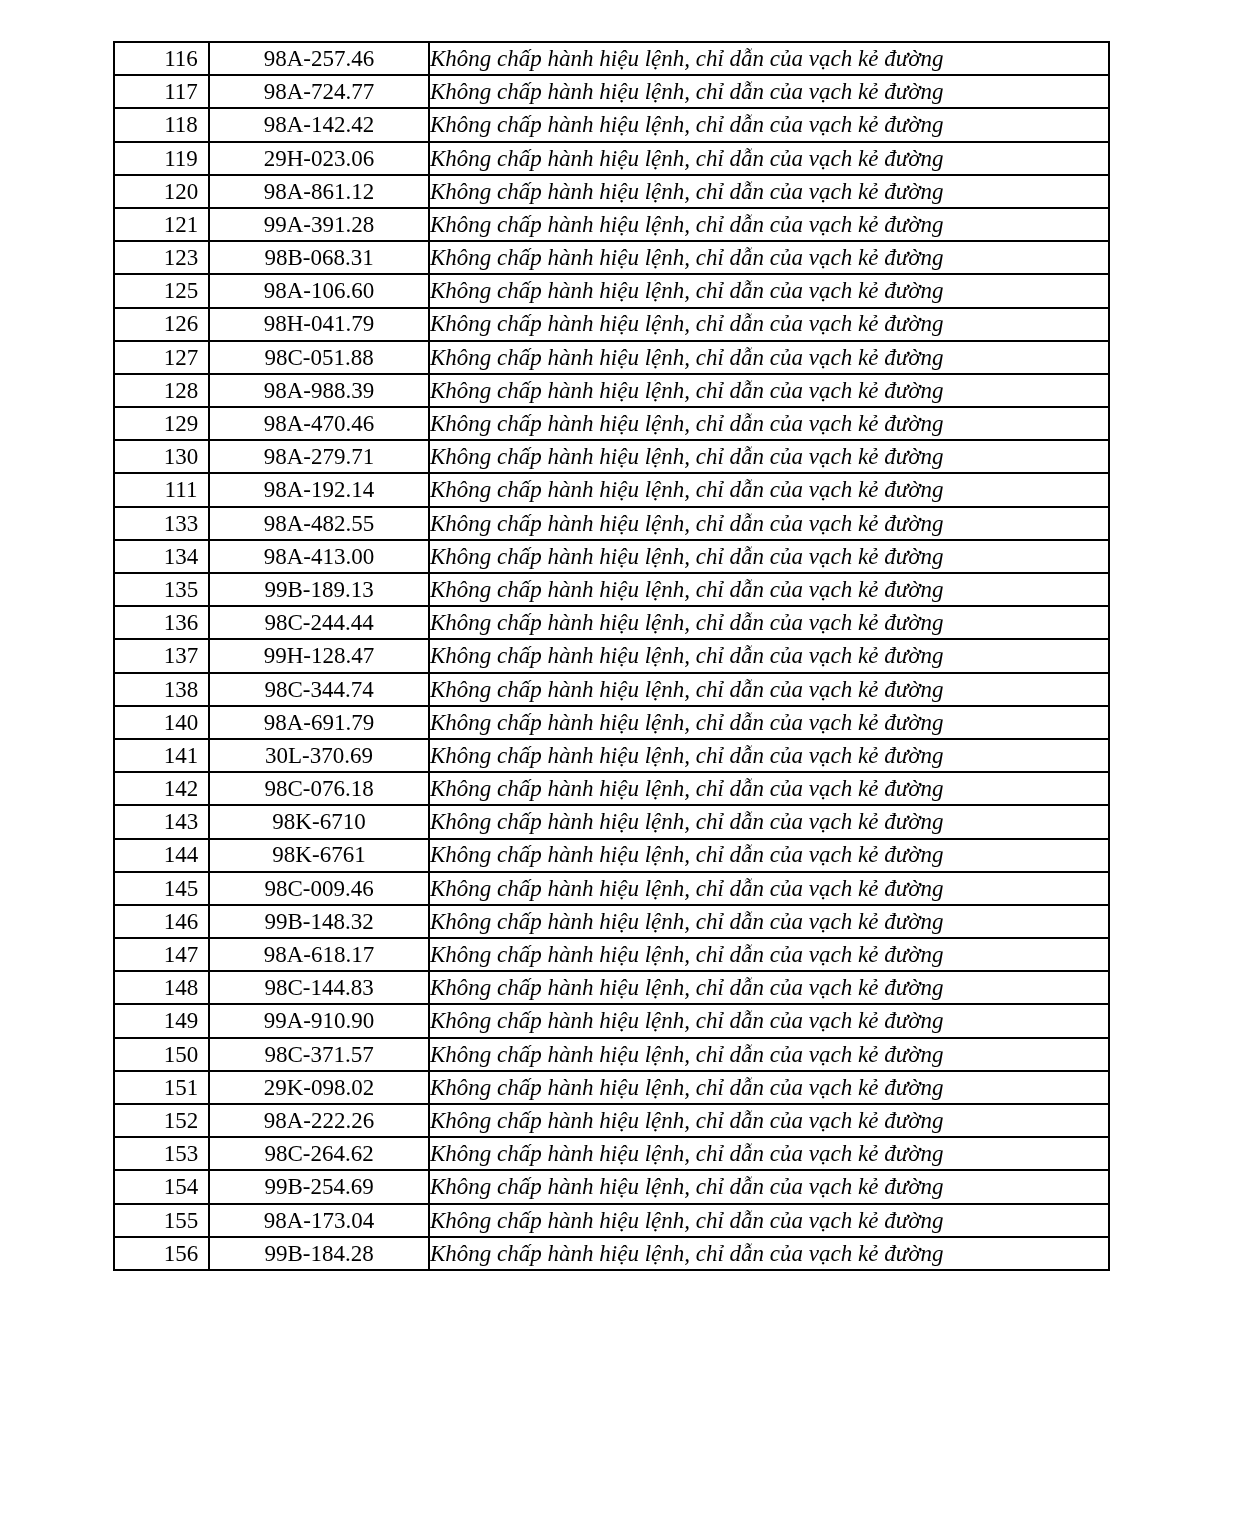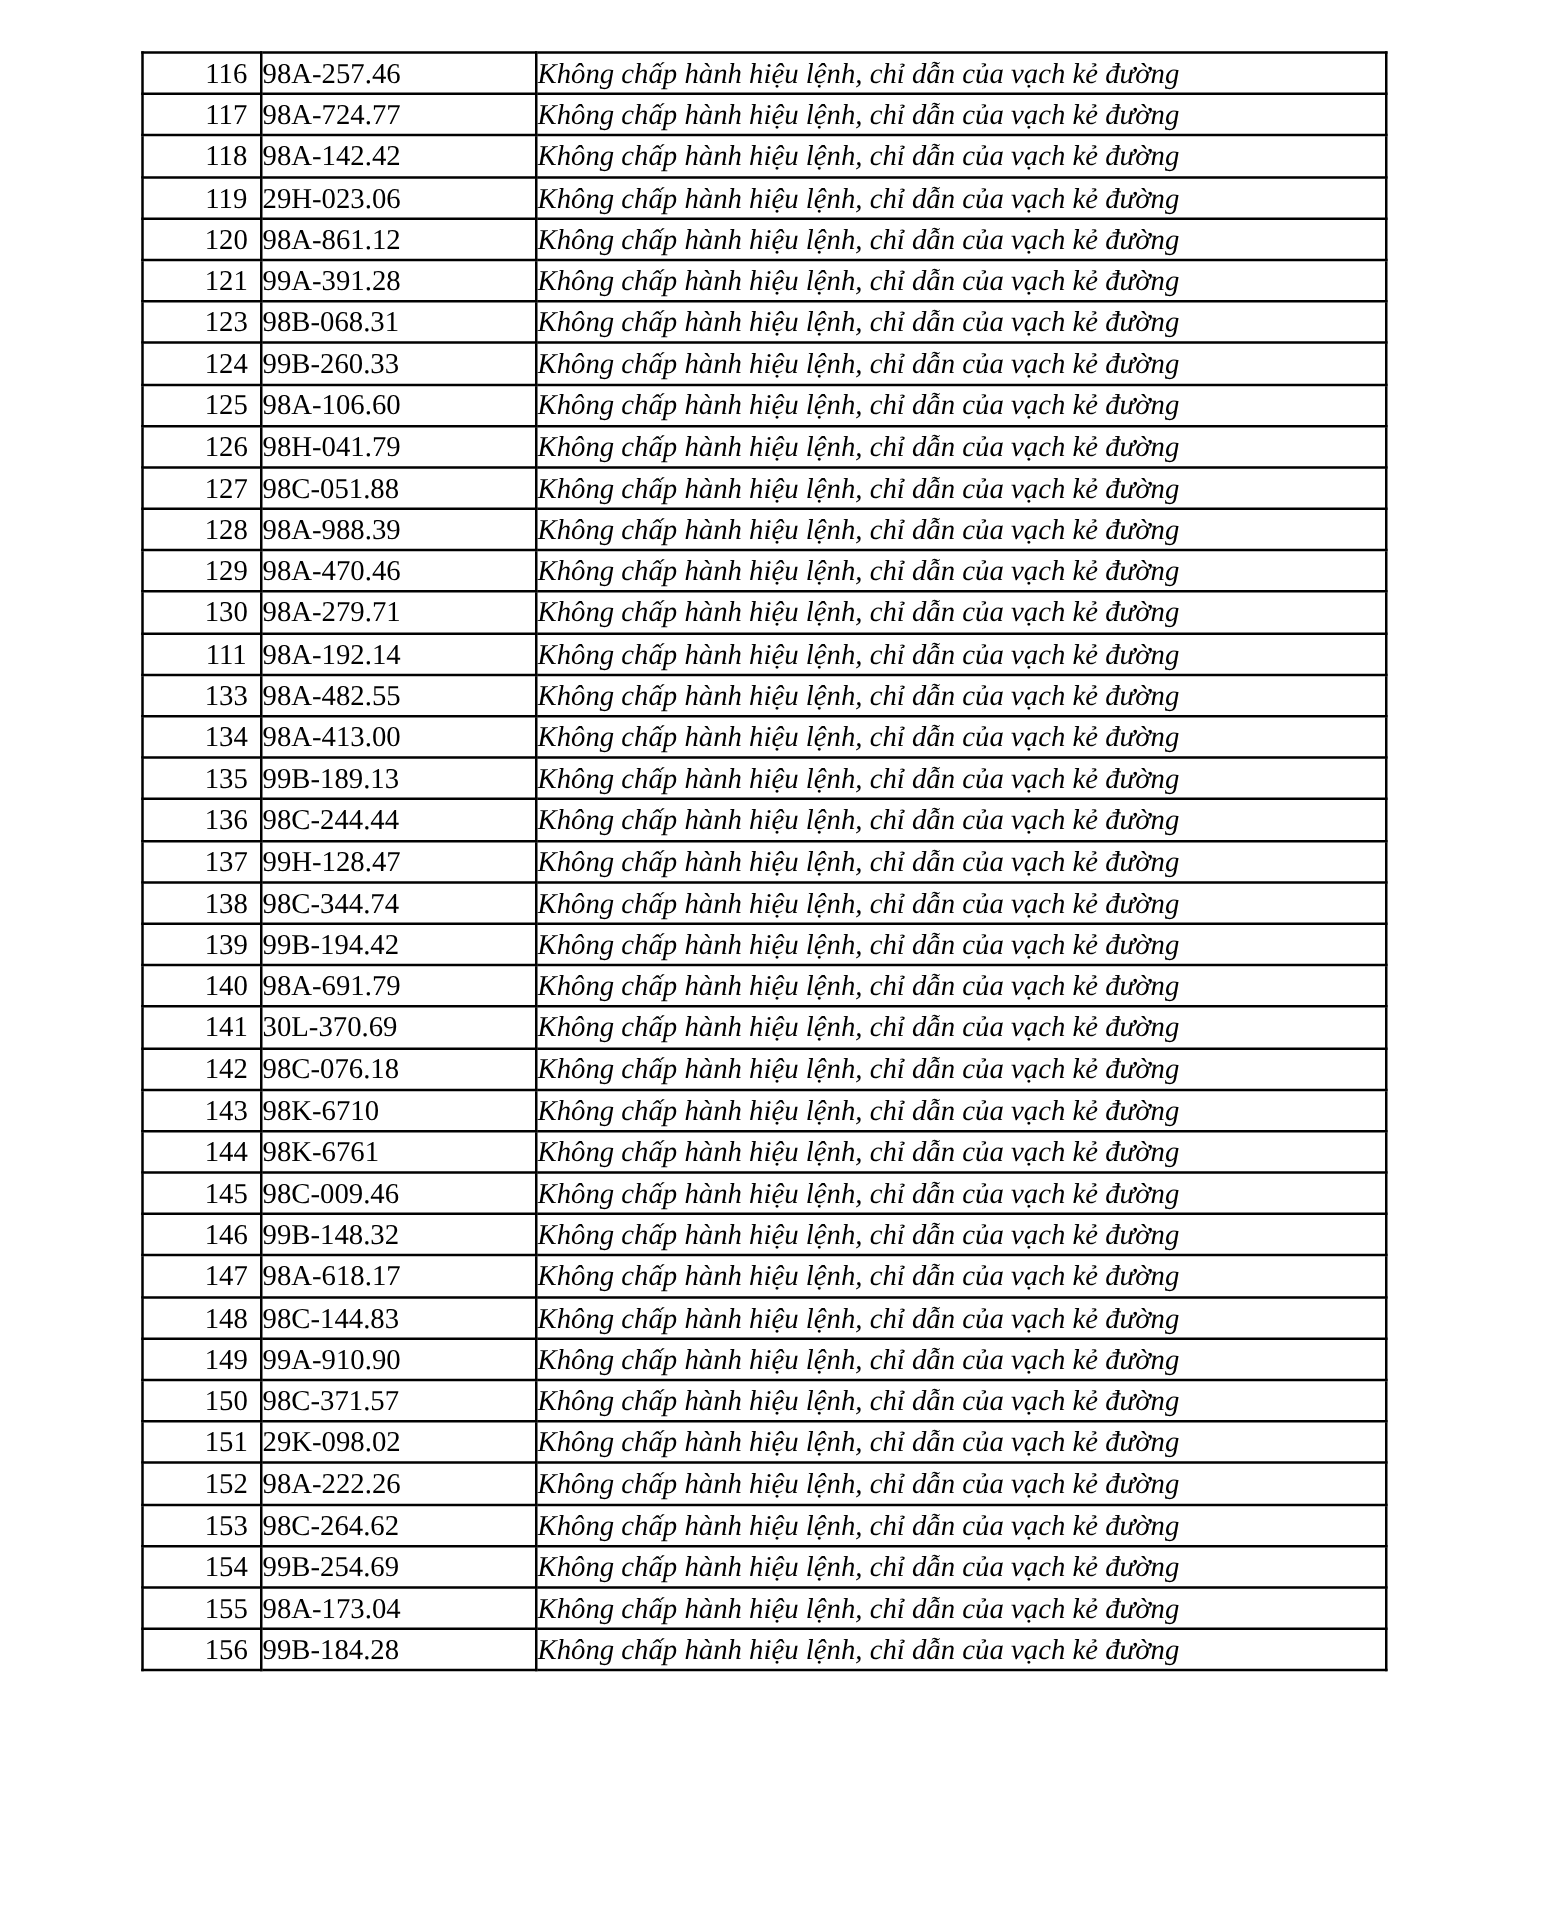--- a/index.html
+++ b/index.html
@@ -36,20 +36,21 @@
     line-height: 1.1;
     vertical-align: middle;
     white-space: nowrap;
     overflow: hidden;
   }
   td.cell-no {
     text-align: center;
     padding-left: 39px;
   }
   td.cell-plate {
+    text-align: center;
   }
   td.cell-violation {
     font-style: italic;
     font-size: 22px;
     padding-right: 9px;
   }
 </style>
 </head>
 <body>
 
@@ -90,25 +91,20 @@
           <td class="cell-no">121</td>
           <td class="cell-plate">99A-391.28</td>
           <td class="cell-violation">Không chấp hành hiệu lệnh, chỉ dẫn của vạch kẻ đường</td>
         </tr>
         <tr>
           <td class="cell-no">123</td>
           <td class="cell-plate">98B-068.31</td>
           <td class="cell-violation">Không chấp hành hiệu lệnh, chỉ dẫn của vạch kẻ đường</td>
         </tr>
         <tr>
-          <td class="cell-no">124</td>
-          <td class="cell-plate">99B-260.33</td>
-          <td class="cell-violation">Không chấp hành hiệu lệnh, chỉ dẫn của vạch kẻ đường</td>
-        </tr>
-        <tr>
           <td class="cell-no">125</td>
           <td class="cell-plate">98A-106.60</td>
           <td class="cell-violation">Không chấp hành hiệu lệnh, chỉ dẫn của vạch kẻ đường</td>
         </tr>
         <tr>
           <td class="cell-no">126</td>
           <td class="cell-plate">98H-041.79</td>
           <td class="cell-violation">Không chấp hành hiệu lệnh, chỉ dẫn của vạch kẻ đường</td>
         </tr>
         <tr>
@@ -157,25 +153,20 @@
           <td class="cell-violation">Không chấp hành hiệu lệnh, chỉ dẫn của vạch kẻ đường</td>
         </tr>
         <tr>
           <td class="cell-no">137</td>
           <td class="cell-plate">99H-128.47</td>
           <td class="cell-violation">Không chấp hành hiệu lệnh, chỉ dẫn của vạch kẻ đường</td>
         </tr>
         <tr>
           <td class="cell-no">138</td>
           <td class="cell-plate">98C-344.74</td>
-          <td class="cell-violation">Không chấp hành hiệu lệnh, chỉ dẫn của vạch kẻ đường</td>
-        </tr>
-        <tr>
-          <td class="cell-no">139</td>
-          <td class="cell-plate">99B-194.42</td>
           <td class="cell-violation">Không chấp hành hiệu lệnh, chỉ dẫn của vạch kẻ đường</td>
         </tr>
         <tr>
           <td class="cell-no">140</td>
           <td class="cell-plate">98A-691.79</td>
           <td class="cell-violation">Không chấp hành hiệu lệnh, chỉ dẫn của vạch kẻ đường</td>
         </tr>
         <tr>
           <td class="cell-no">141</td>
           <td class="cell-plate">30L-370.69</td>

